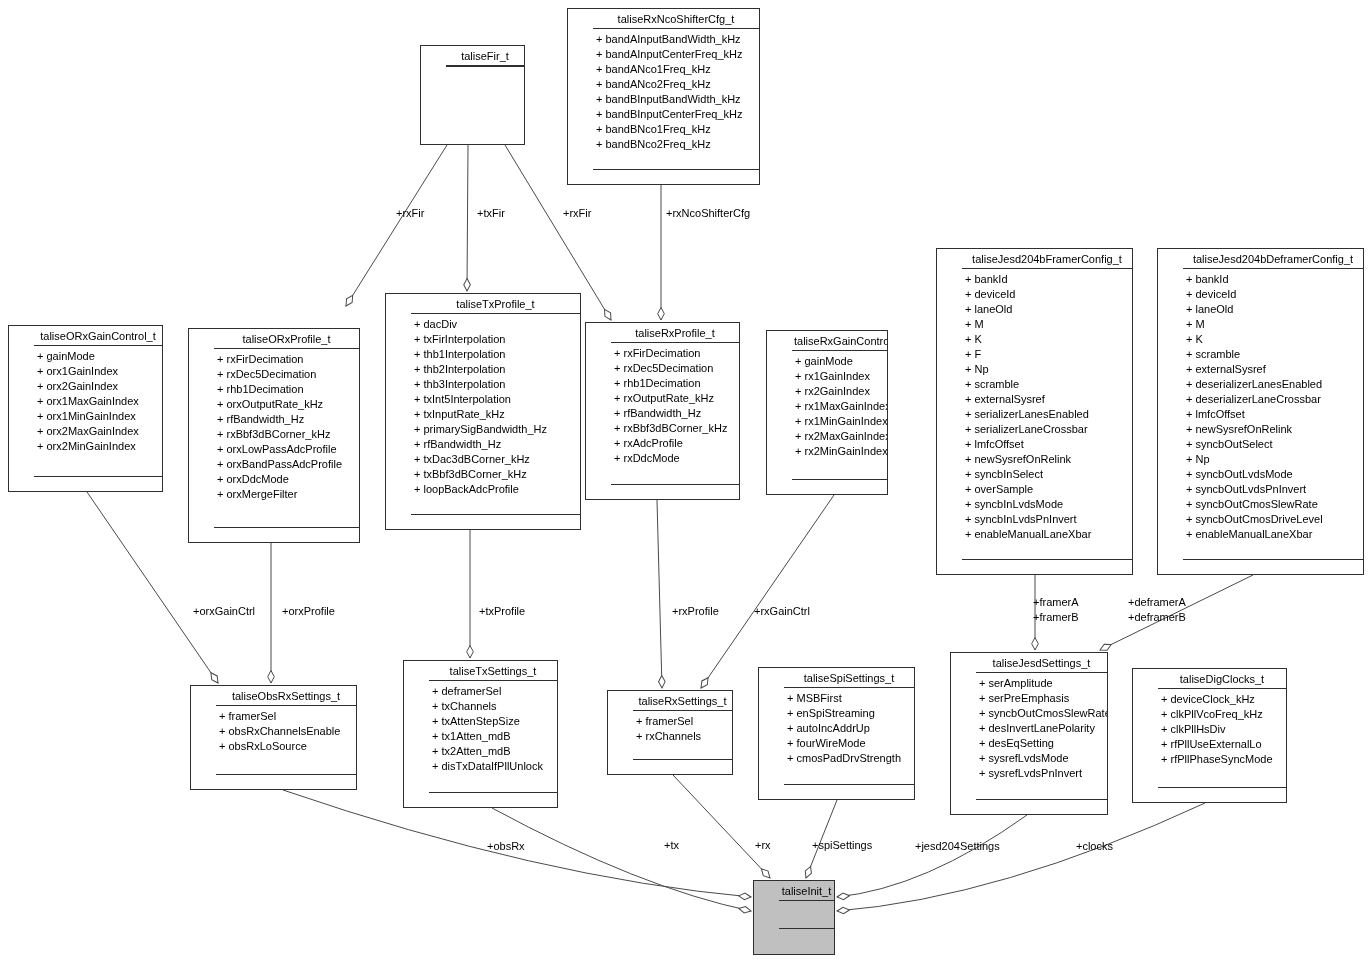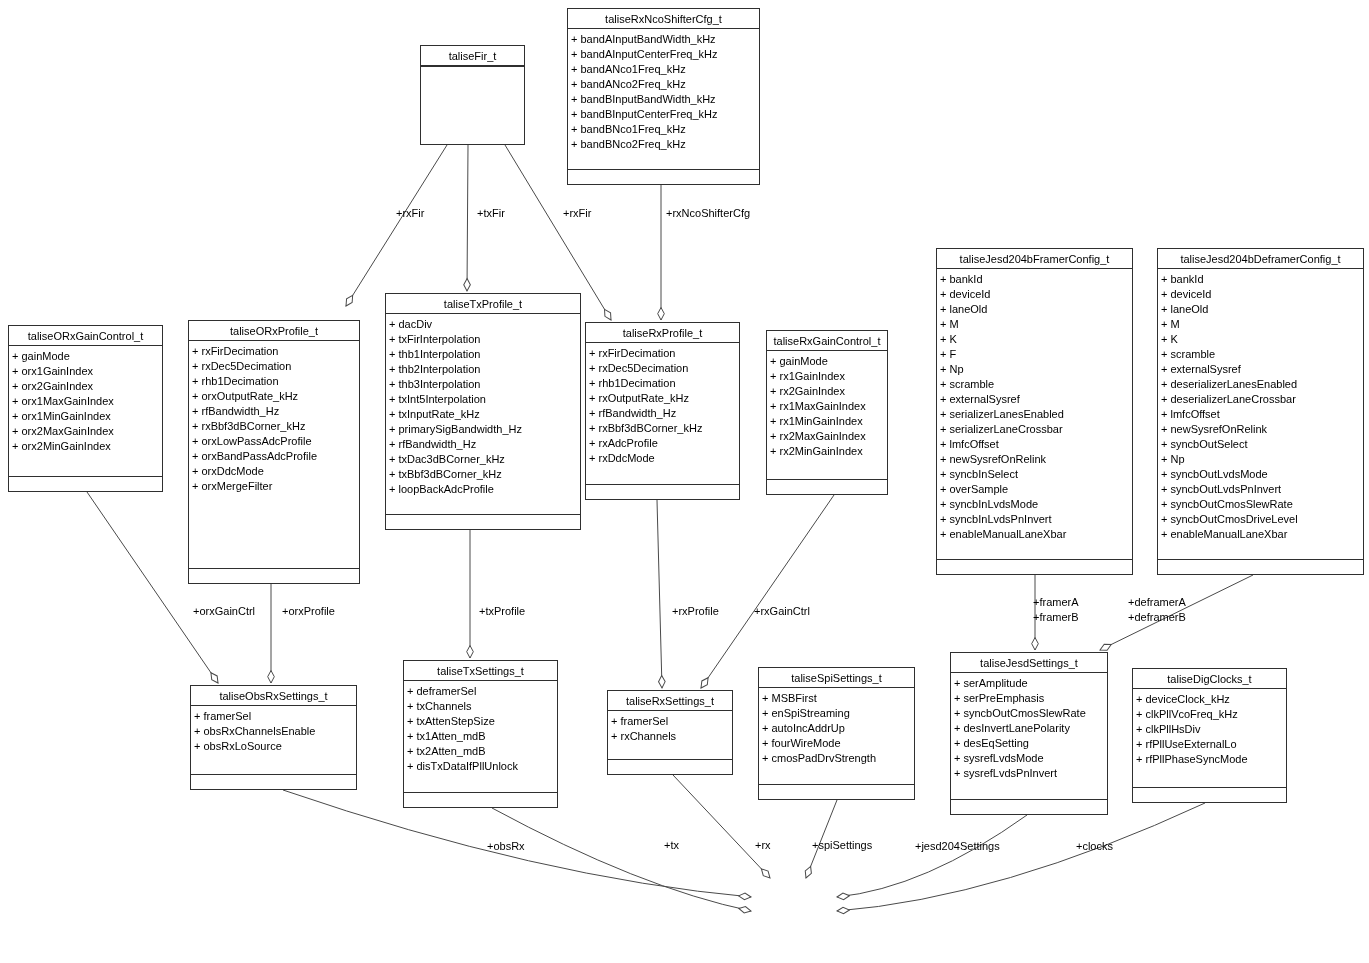--- a/index.html
+++ b/index.html
@@ -10,21 +10,21 @@
     --init-fill:#c0c0c0;
   }
   *{margin:0;padding:0;box-sizing:border-box;}
   body{background:var(--background);font-family:"Liberation Sans", sans-serif;}
   .canvas{position:relative;width:1369px;height:963px;background:var(--background);overflow:hidden;}
   .edges{position:absolute;left:0;top:0;}
   .edge{stroke:var(--edge);stroke-width:1;fill:none;}
   .diamond{fill:#ffffff;stroke:var(--edge);stroke-width:1;}
   .classbox{
     position:absolute;background:var(--box-fill);border:1px solid var(--box-border);
-    display:flex;flex-direction:column;font-size:11px;color:#000;
+    display:flex;flex-direction:column;font-size:11px;color:#000;padding-left:25px;
   }
   .classbox .title{
     flex:0 0 auto;text-align:center;padding:3px 2px 2px;line-height:14px;
     border-bottom:1px solid var(--box-border);white-space:nowrap;overflow:hidden;
   }
   .classbox .attrs{flex:1 1 auto;padding:3px 3px 1px;overflow:hidden;}
   .classbox .attr{line-height:15px;white-space:nowrap;}
   .classbox .ops{flex:0 0 15px;border-top:1px solid var(--box-border);}
   .init{background:var(--init-fill);}
   .init .mid{flex:1 1 auto;}
@@ -108,21 +108,21 @@
         <div class="attr">+ orx1GainIndex</div>
         <div class="attr">+ orx2GainIndex</div>
         <div class="attr">+ orx1MaxGainIndex</div>
         <div class="attr">+ orx1MinGainIndex</div>
         <div class="attr">+ orx2MaxGainIndex</div>
         <div class="attr">+ orx2MinGainIndex</div>
       </div>
     <div class="ops"></div>
   </div>
 
-  <div class="classbox" style="left:188px;top:320px;width:172px;height:264px">
+  <div class="classbox" style="left:188px;top:328px;width:172px;height:215px">
     <div class="title">taliseORxProfile_t</div>
     <div class="attrs">
         <div class="attr">+ rxFirDecimation</div>
         <div class="attr">+ rxDec5Decimation</div>
         <div class="attr">+ rhb1Decimation</div>
         <div class="attr">+ orxOutputRate_kHz</div>
         <div class="attr">+ rfBandwidth_Hz</div>
         <div class="attr">+ rxBbf3dBCorner_kHz</div>
         <div class="attr">+ orxLowPassAdcProfile</div>
         <div class="attr">+ orxBandPassAdcProfile</div>
@@ -293,14 +293,19 @@
     <div class="attrs">
         <div class="attr">+ deviceClock_kHz</div>
         <div class="attr">+ clkPllVcoFreq_kHz</div>
         <div class="attr">+ clkPllHsDiv</div>
         <div class="attr">+ rfPllUseExternalLo</div>
         <div class="attr">+ rfPllPhaseSyncMode</div>
       </div>
     <div class="ops"></div>
   </div>
 
+  <div class="classbox init" style="left:753px;top:880px;width:82px;height:75px">
+    <div class="title">taliseInit_t</div>
+    <div class="mid"></div>
+    <div class="ops"></div>
+  </div>
 
 </div>
 
 </body></html>

